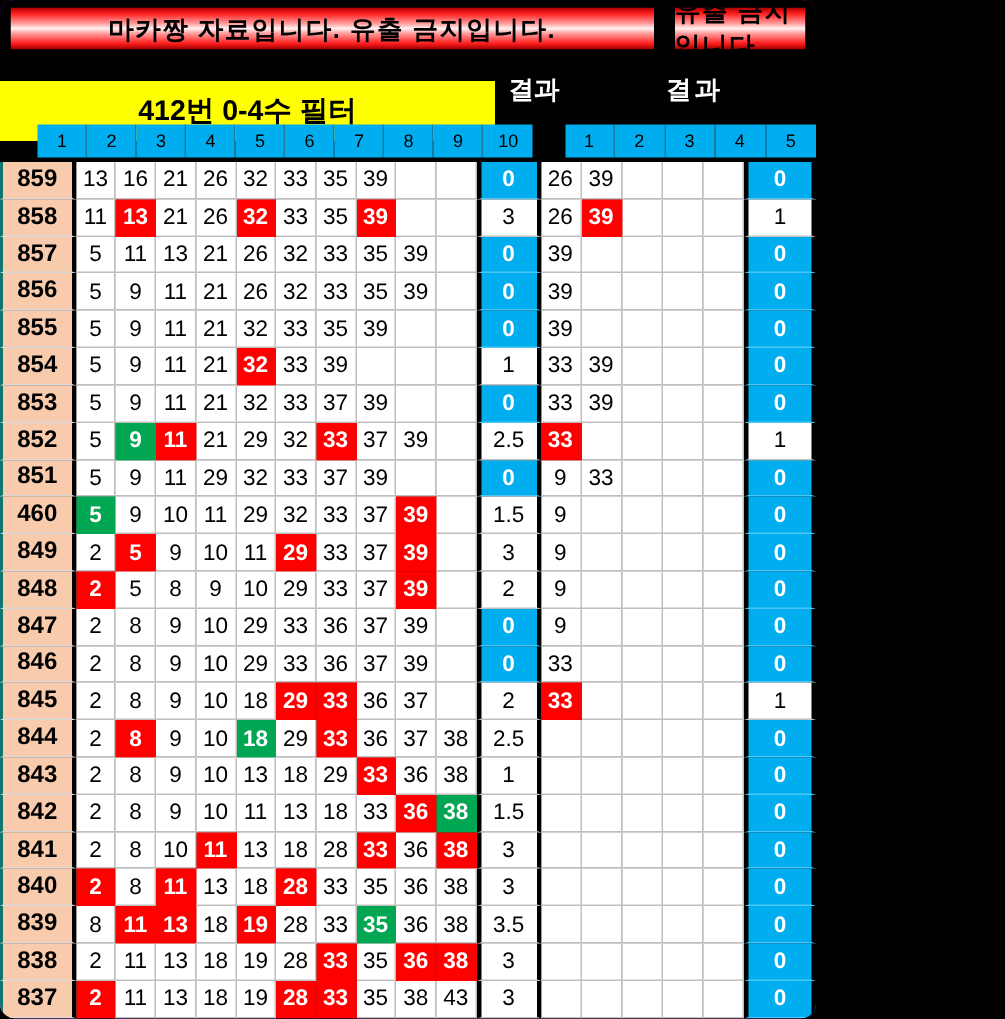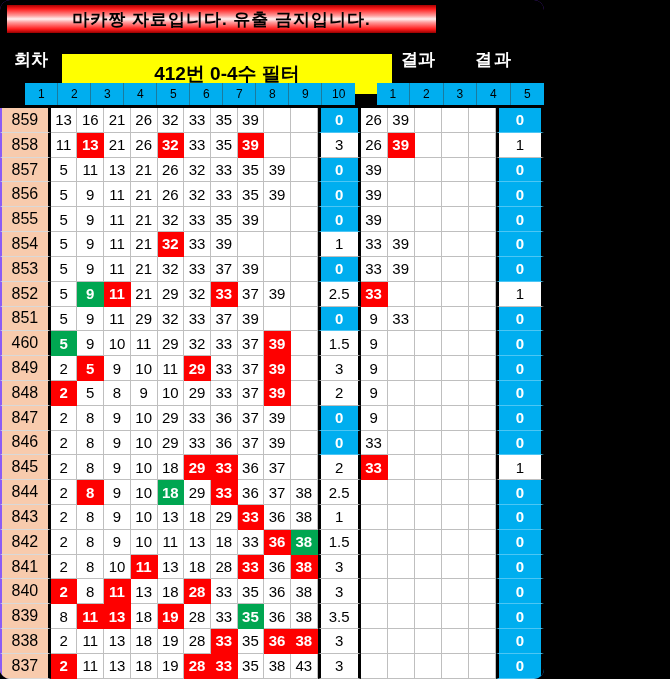--- a/index.html
+++ b/index.html
@@ -31,44 +31,46 @@
   .sp-round { width:62px; } .sp-res1 { width:52px; } .sp-res2 { flex:1; }
   .colhead { width:33px; height:22px; background:#00aeef; color:#000; font-size:12px;
     display:flex; align-items:center; justify-content:center; border-right:1px solid rgba(60,60,60,.45); }
   .colhead.ex { width:33.5px; }
   .colhead:last-child { border-right:none; }
 
   
   #rows { background:#000; }
   .row { display:flex; height:24.826px; }
   .cell { display:flex; align-items:center; justify-content:center; font-size:15px; color:#000; }
-  .rc { width:62px; background:#f8cbad; font-weight:normal; font-size:16px;
-    border-left:2px solid #8b5cf6; border-right:3px solid #000; border-bottom:1px solid #d9d9d9; }
+  .rc { width:62px; background:#f8cbad; font-weight:bold; font-size:16px;
+    border-left:2px solid #0f766e; border-right:3px solid #000; border-bottom:1px solid #d9d9d9; }
   .nc { width:33px; background:#fff; border-right:1px solid #bfbfbf; border-bottom:1px solid #bfbfbf; }
   .nc.ec { width:33.5px; }
   .nc.mr { background:#fe0000; color:#fff; font-weight:bold; border-right-color:#fe0000; border-bottom-color:#fe0000; }
   .nc.mg { background:#00a651; color:#fff; font-weight:bold; border-right-color:#00a651; border-bottom-color:#00a651; }
   .res { width:52px; background:#fff; border-left:3px solid #000; border-right:3px solid #000;
     border-bottom:1px solid #bfbfbf; }
   .res.zero { background:#00aeef; color:#fff; font-weight:bold; border-bottom:1px solid rgba(255,255,255,.3); }
   .res.r2 { width:58.5px; }
 </style>
 </head>
 <body>
 
 <div class="frame">
 
   <div class="banner-row">
     <div class="banner left">
       <span>마카짱 자료입니다. 유출 금지입니다.</span>
     </div>
+    <div class="banner right">
+      <span>유출 금지입니다.</span>
+    </div>
   </div>
 
   <div class="title-row">
-    <div class="lab round">회차</div>
     <div class="tbox filter">412번 0-4수 필터</div>
     <div class="lab res1">결과</div>
     <div class="lab res2">결과</div>
   </div>
 
   <div class="colnum-row">
     <div class="sp-round"></div>
     <div style="display:flex" id="filter-cols">
         <div class="colhead">1</div>
         <div class="colhead">2</div>

